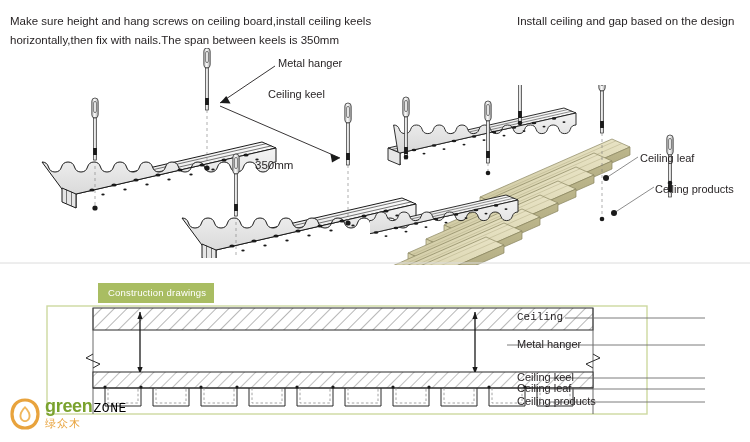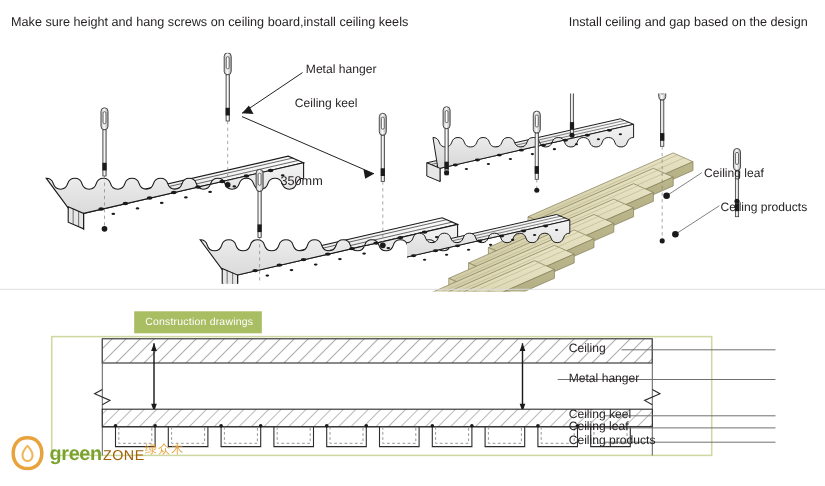--- a/index.html
+++ b/index.html
@@ -5,33 +5,34 @@
   html,body{margin:0;padding:0;background:#ffffff;}
   body{width:750px;height:442px;position:relative;overflow:hidden;
        font-family:"Liberation Sans",sans-serif;color:#1a1a1a;}
   .stage{position:absolute;left:0;top:0;width:718px;height:442px;}
   .txt{position:absolute;white-space:nowrap;}
   .instr{font-size:11.5px;line-height:19px;color:#231f20;}
   .lbl{font-size:11px;color:#231f20;text-align:right;}
   .banner{position:absolute;background:#a9bd62;color:#ffffff;font-size:9.5px;
           padding:4px 8px 5px 10px;letter-spacing:.2px;}
   .logo-wrap{position:absolute;display:flex;align-items:center;}
-  .logo-text{display:flex;margin-left:5px;}
+  .logo-text{display:flex;flex-direction:column;margin-left:5px;}
   .logo-row1{display:flex;align-items:baseline;}
   .lg-green{font-size:18px;font-weight:bold;color:#7aa22e;letter-spacing:-.3px;}
-  .lg-zone{font-size:13px;color:#a16207;letter-spacing:.5px;margin-left:1px;}
+  .lg-zone{font-size:13px;color:#000000;letter-spacing:.5px;margin-left:1px;font-family:Liberation Mono, monospace;}
   .lg-cn{font-size:11px;color:#e8a33d;letter-spacing:1px;margin-top:-1px;}
   svg{display:block;}
 </style>
 </head>
 <body>
 
 <div class="stage">
 
   <div class="txt instr" style="left:10px;top:12px;">Make sure height and hang screws on ceiling board,install ceiling keels</div>
+  <div class="txt instr" style="left:10px;top:31px;">horizontally,then fix with nails.The span between keels is 350mm</div>
   <div class="txt instr" style="left:517px;top:12px;text-align:center;">Install ceiling and gap based on the design</div>
 
   <svg width="420" height="210" style="position:absolute;left:40px;top:48px;">
     <defs>
       <linearGradient id="keelTop" x1="0" y1="0" x2="0" y2="1">
         <stop offset="0%" stop-color="#fbfbfb"></stop>
           <stop offset="100%" stop-color="#e2e2e2"></stop>
       </linearGradient>
       <linearGradient id="keelFace" x1="0" y1="0" x2="0" y2="1">
         <stop offset="0%" stop-color="#f4f4f4"></stop>
@@ -349,23 +350,23 @@
 
     <g stroke="#6e6e6e" stroke-width=".9">
       <line x1="520" y1="30" x2="660" y2="30"></line>
       <line x1="462" y1="57" x2="660" y2="57"></line>
       <line x1="505" y1="90" x2="660" y2="90"></line>
       <line x1="505" y1="101" x2="660" y2="101"></line>
       <line x1="505" y1="114" x2="660" y2="114"></line>
     </g>
   </svg>
 
-  <div class="banner" style="left:98px;top:283px;margin-left:24px;">Construction drawings</div>
-
-  <div class="txt lbl" style="left:517px;top:311px;">Ceiling</div>
+  <div class="banner" style="left:98px;top:283px;">Construction drawings</div>
+
+  <div class="txt lbl" style="left:517px;top:311px;font-family:Liberation Mono, monospace;">Ceiling</div>
   <div class="txt lbl" style="left:517px;top:338px;">Metal hanger</div>
   <div class="txt lbl" style="left:517px;top:371px;">Ceiling keel</div>
   <div class="txt lbl" style="left:517px;top:382px;">Ceiling leaf</div>
   <div class="txt lbl" style="left:517px;top:395px;">Ceiling products</div>
 
   <div class="logo-wrap" style="left:10px;top:396px;">
     <svg width="30" height="32" viewBox="0 0 30 32">
       <path d="M15,2 C24,2 28,9 28,16 C28,23 24,30 15,30 C6,30 2,23 2,16 C2,9 6,2 15,2 Z" fill="none" stroke="#e8a33d" stroke-width="3.2"></path>
       <path d="M15,8 C19,12 20.5,15 20.5,18 C20.5,21.4 18,24 15,24
                C12,24 9.5,21.4 9.5,18 C9.5,15 11,12 15,8 Z" fill="#f0b75c"></path>

